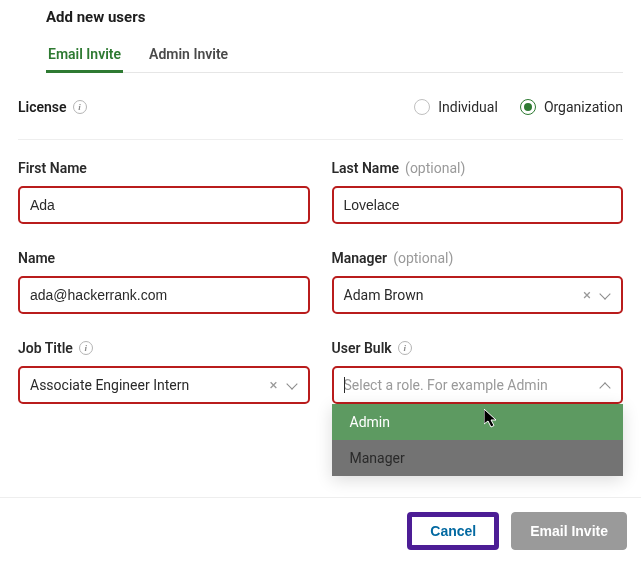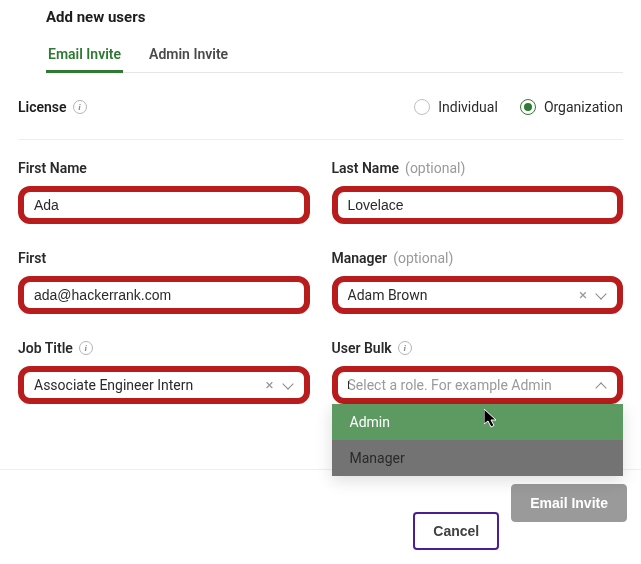--- a/index.html
+++ b/index.html
@@ -125,23 +125,23 @@
   margin-bottom: 10px;
   color: #2a2a2a;
 }
 .optional {
   font-weight: 400;
   color: #9a9a9a;
 }
 .input, .select {
   width: 100%;
   height: 38px;
-  border: 6px solid #b91c1c;
-  border-radius: 12px;
-  padding: 1px 10px;
+  border: 2px solid #b91c1c;
+  border-radius: 5px;
+  padding: 16px 10px;
   font-size: 14px;
   color: #2a2a2a;
   background: #fff;
 }
 .input::placeholder { color: #9a9a9a; }
 .select {
   display: flex;
   align-items: center;
   justify-content: space-between;
   gap: 6px;
@@ -209,23 +209,22 @@
   padding: 0 18px;
   border-radius:4px;
   font-size:14px;
   font-weight:600;
   cursor:pointer;
   display:inline-flex;
   align-items:center;
 }
 .btn-secondary {
   background:#fff;
-  border:2px solid #4c1d95;
-  color:#404040;
-  margin-top:28px;
+  border:5px solid #4c1d95;
+  color:#0369a1;
 }
 .btn-primary {
   background:#9a9a9a;
   border:1px solid #9a9a9a;
   color:#fff;
 }
 .cursor-pointer {
   position:absolute;
   pointer-events:none;
   z-index:30;
@@ -269,21 +268,21 @@
     </div>
     <div class="field">
       <label>
         <span>Last Name</span>
         <span class="optional">(optional)</span>
       </label>
       <input class="input" type="text" value="Lovelace" style="">
     </div>
 
     <div class="field">
-      <label>First</label>
+      <label>Name</label>
       <input class="input" type="text" value="ada@hackerrank.com" style="">
     </div>
     <div class="field">
       <label>
         <span>Manager</span>
         <span class="optional">(optional)</span>
       </label>
       <div class="select">
         <span class="value">Adam Brown</span>
         <span class="icons">

